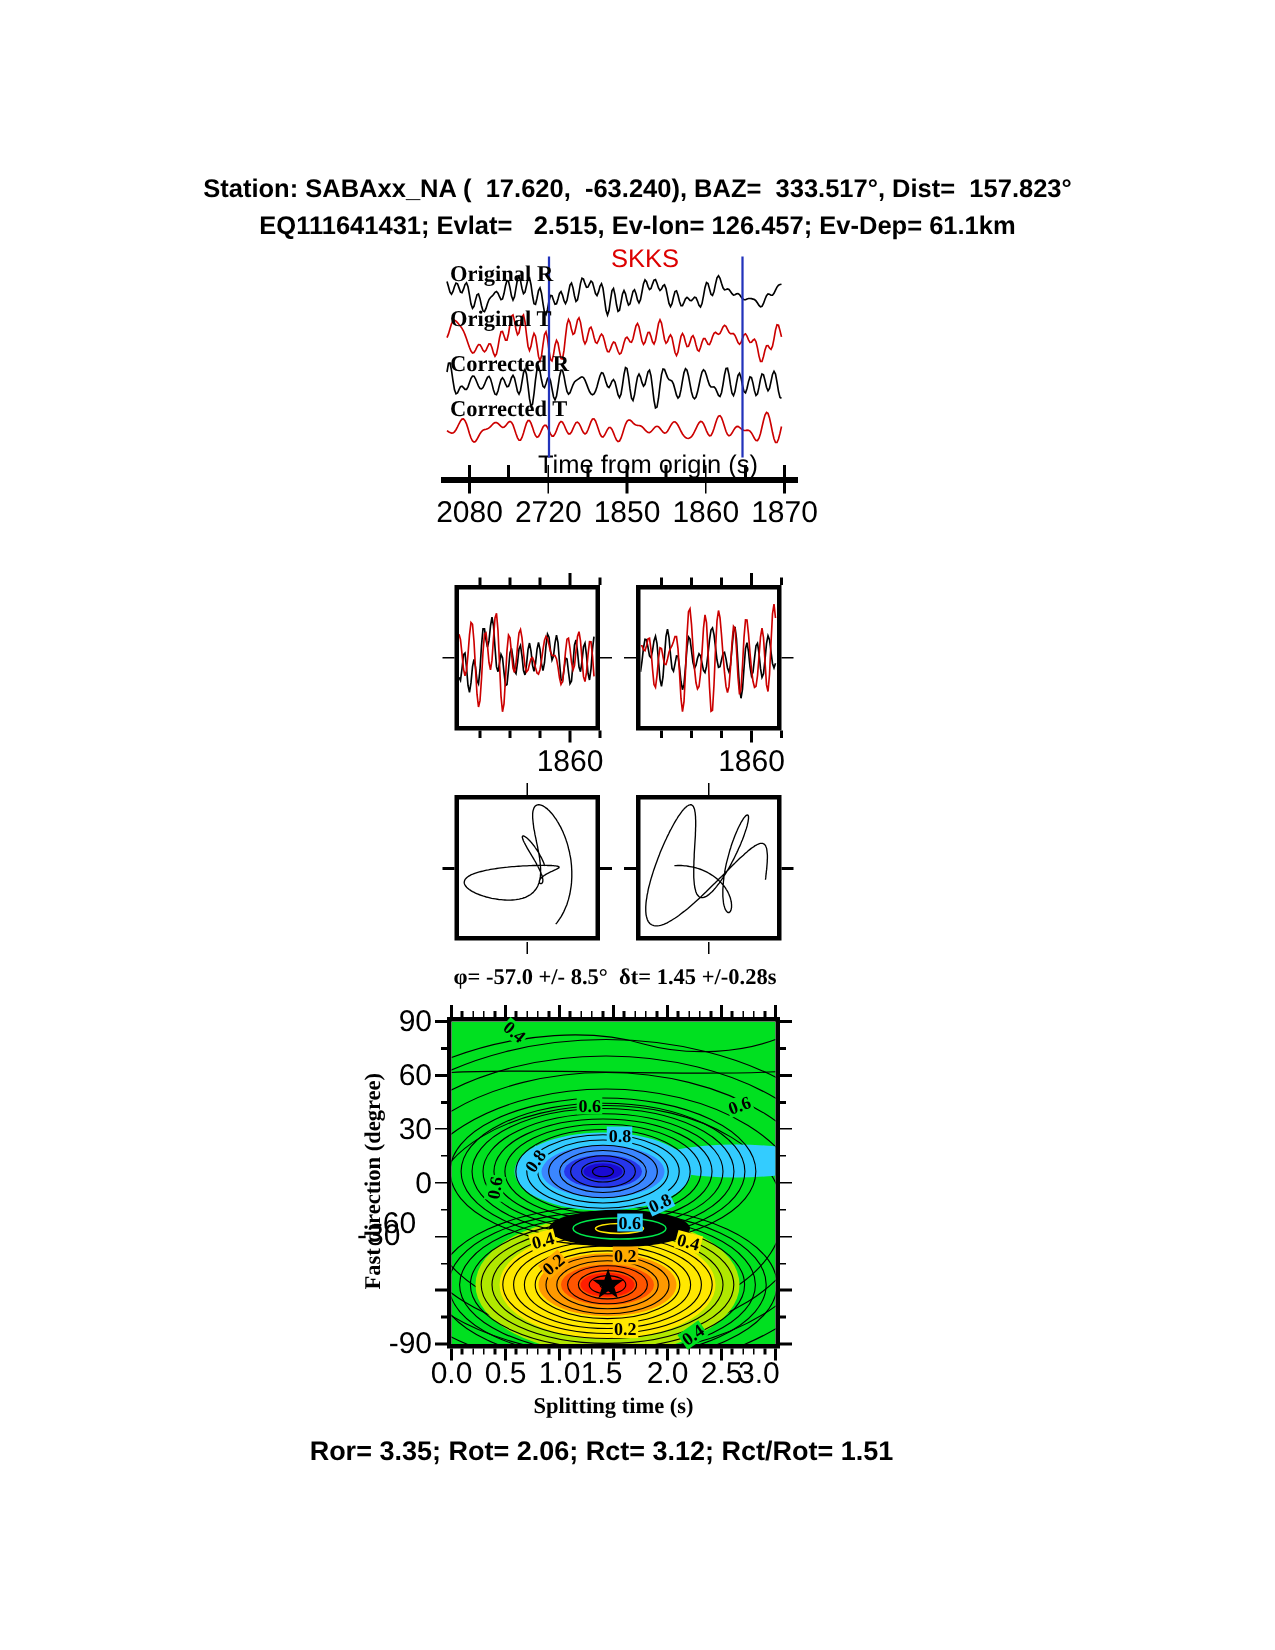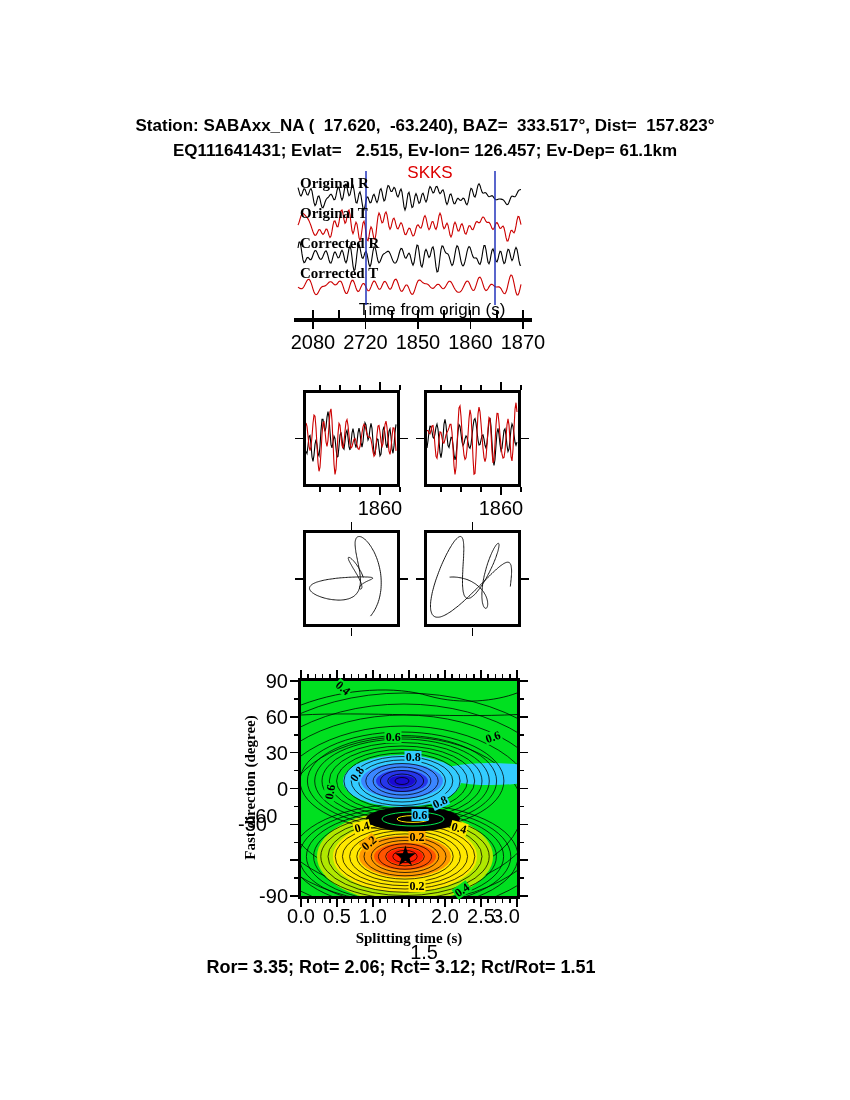--- a/index.html
+++ b/index.html
@@ -13,20 +13,21 @@
   .clabel{font-family:"Liberation Serif",serif;font-weight:bold;font-size:12px;line-height:12px;padding:0 1px;}
 </style>
 </head>
 <body>
 
 <div class="page" id="page">
   <div class="abs hdr pre" style="top:116px">Station: SABAxx_NA (  17.620,  -63.240), BAZ=  333.517°, Dist=  157.823°</div>
   <div class="abs hdr pre" style="top:141px">EQ111641431; Evlat=   2.515, Ev-lon= 126.457; Ev-Dep= 61.1km</div>
   <div class="abs" style="left:380px;top:163px;width:100px;text-align:center;font-size:17px;color:#dd0000">SKKS</div>
   <div class="abs" style="left:332px;top:300px;width:200px;text-align:center;font-size:17px">Time from origin (s)</div>
+  <div class="abs serifb pre" style="left:260px;top:644px;width:300px;text-align:center;font-size:15px">φ= -57.0 +/- 8.5°  δt= 1.45 +/-0.28s</div>
   <div class="abs serifb" style="left:140px;top:779px;width:220px;text-align:center;font-size:15px;transform:rotate(-90deg)">Fast direction (degree)</div>
   <div class="abs serifb" style="left:309px;top:930px;width:200px;text-align:center;font-size:15px">Splitting time (s)</div>
   <div class="abs pre" style="left:0;top:957px;width:802px;text-align:center;font-size:18px">Ror= 3.35; Rot= 2.06; Rct= 3.12; Rct/Rot= 1.51</div>
 <svg width="228" height="150" viewBox="0 0 228 150" style="position: absolute; left: 296px; top: 163px;">
       <polyline points="2,24.7 3,28.2 4,31.8 5,33.1 6,31.3 7,28.0 8,25.7 9,26.2 10,28.9 11,31.7 12,32.1 13,29.8 14,26.7 15,25.5 16,28.1 17,33.8 18,39.7 19,42.5 20,41.2 21,37.1 22,33.5 23,33.0 24,36.1 25,40.8 26,44.3 27,44.8 28,42.6 29,39.3 30,36.7 31,35.3 32,34.5 33,33.3 34,31.9 35,31.3 36,32.4 37,34.8 38,36.8 39,36.3 40,32.7 41,27.5 42,24.0 43,24.5 44,28.9 45,34.4 46,37.0 47,34.8 48,28.9 49,23.2 50,21.2 51,24.1 52,29.3 53,32.8 54,31.8 55,27.3 56,22.8 57,22.2 58,26.8 59,34.0 60,39.5 61,39.9 62,35.8 63,30.7 64,28.9 65,32.5 66,39.4 67,45.4 68,46.8 69,43.3 70,37.7 71,34.0 72,34.2 73,37.2 74,39.8 75,39.5 76,36.3 77,32.6 78,31.4 79,33.7 80,37.5 81,39.4 82,37.2 83,32.0 84,27.0 85,25.7 86,28.9 87,34.3 88,37.9 89,36.9 90,31.9 91,25.9 92,22.5 93,23.1 94,26.1 95,28.5 96,28.4 97,26.2 98,24.4 99,25.3 100,28.9 101,32.7 102,34.0 103,31.6 104,27.8 105,26.1 106,29.2 107,36.5 108,43.9 109,47.0 110,44.0 111,37.0 112,30.7 113,29.3 114,33.6 115,40.2 116,44.6 117,43.8 118,38.6 119,33.0 120,30.7 121,32.9 122,37.4 123,40.4 124,39.5 125,35.4 126,31.2 127,30.2 128,32.8 129,36.9 130,38.9 131,36.8 132,31.5 133,26.1 134,23.6 135,24.8 136,27.9 137,30.0 138,29.3 139,26.4 140,23.7 141,23.4 142,25.8 143,29.0 144,30.6 145,29.7 146,27.6 147,26.9 148,29.4 149,34.4 150,39.3 151,41.4 152,39.4 153,35.0 154,31.4 155,30.9 156,33.8 157,38.0 158,40.8 159,40.8 160,38.6 161,36.2 162,35.3 163,36.1 164,37.3 165,37.4 166,36.3 167,35.2 168,35.5 169,37.7 170,40.6 171,41.7 172,39.4 173,34.3 174,28.6 175,25.4 176,26.0 177,29.6 178,33.2 179,34.0 180,31.3 181,26.4 182,22.2 183,20.8 184,22.5 185,25.9 186,28.9 187,30.2 188,30.0 189,29.6 190,30.0 191,31.3 192,32.8 193,33.7 194,33.5 195,32.9 196,32.7 197,33.4 198,34.8 199,36.1 200,36.8 201,36.8 202,36.3 203,36.0 204,36.0 205,36.1 206,36.4 207,36.7 208,37.6 209,39.0 210,40.6 211,41.6 212,41.2 213,39.3 214,36.5 215,34.1 216,33.0 217,33.2 218,33.8 219,33.8 220,32.5 221,30.4 222,28.4 223,27.1 224,26.7 225,26.5" fill="none" stroke="#000000" stroke-width="1.1"></polyline>
       <polyline points="2,62.1 3,59.6 4,56.1 5,52.9 6,51.0 7,50.5 8,51.1 9,52.1 10,53.3 11,54.5 12,55.9 13,57.7 14,60.1 15,62.8 16,65.8 17,68.7 18,71.1 19,72.3 20,72.0 21,70.4 22,68.2 23,66.7 24,66.8 25,68.4 26,70.5 27,71.5 28,70.5 29,68.2 30,66.2 31,66.3 32,68.8 33,72.4 34,74.5 35,73.0 36,68.2 37,62.2 38,58.2 39,58.0 40,60.8 41,63.7 42,63.7 43,59.5 44,53.0 45,47.8 46,47.0 47,50.9 48,56.7 49,60.2 50,58.9 51,53.6 52,48.3 53,47.0 54,51.6 55,60.1 56,67.8 57,70.7 58,67.9 59,62.5 60,59.2 61,61.1 62,67.5 63,74.6 64,77.5 65,74.3 66,66.8 67,60.0 68,58.2 69,62.7 70,70.6 71,76.8 72,77.7 73,73.4 74,67.2 75,63.9 76,65.7 77,71.2 78,76.1 79,76.3 80,70.6 81,61.4 82,53.3 83,50.0 84,52.0 85,56.7 86,59.9 87,59.2 88,55.0 89,50.4 90,48.9 91,51.9 92,57.9 93,63.8 94,66.2 95,64.3 96,59.9 97,56.0 98,55.1 99,57.6 100,61.8 101,65.2 102,65.9 103,64.0 104,61.2 105,59.7 106,60.9 107,64.3 108,68.5 109,71.4 110,71.6 111,69.6 112,66.8 113,65.1 114,65.5 115,68.1 116,71.2 117,73.1 118,72.5 119,69.5 120,65.5 121,62.5 122,61.8 123,63.1 124,64.9 125,65.2 126,62.8 127,58.3 128,54.2 129,52.6 130,54.8 131,59.6 132,64.4 133,66.6 134,65.2 135,61.7 136,58.7 137,58.6 138,61.3 139,64.9 140,66.3 141,63.8 142,58.3 143,52.7 144,50.2 145,52.4 146,57.8 147,63.3 148,65.8 149,64.7 150,61.8 151,60.2 152,62.1 153,67.0 154,72.0 155,74.0 156,71.7 157,66.3 158,61.2 159,59.3 160,61.2 161,65.1 162,68.0 163,67.9 164,65.1 165,61.8 166,60.8 167,62.9 168,67.0 169,70.4 170,71.1 171,68.7 172,65.2 173,62.7 174,62.7 175,64.6 176,66.5 177,66.7 178,64.6 179,61.5 180,59.2 181,58.5 182,59.3 183,59.9 184,59.3 185,57.3 186,55.0 187,53.9 188,54.6 189,56.6 190,58.5 191,59.5 192,59.4 193,59.4 194,60.6 195,62.9 196,65.4 197,66.5 198,65.4 199,62.7 200,60.2 201,59.6 202,61.1 203,63.6 204,65.3 205,65.2 206,63.8 207,63.1 208,64.8 209,69.1 210,74.4 211,78.0 212,78.0 213,74.7 214,70.3 215,67.5 216,67.4 217,69.0 218,69.9 219,67.8 220,62.9 221,57.1 222,53.5 223,53.8 224,57.4 225,61.6" fill="none" stroke="#cc0000" stroke-width="1.1"></polyline>
       <polyline points="2,85.0 3,79.2 4,79.0 5,83.9 6,90.9 7,96.9 8,99.6 9,99.0 10,96.7 11,94.8 12,94.4 13,95.4 14,96.6 15,96.6 16,94.9 17,92.0 18,89.2 19,87.7 20,87.8 21,89.5 22,92.0 23,94.4 24,96.0 25,96.3 26,95.4 27,93.3 28,90.7 29,88.6 30,87.9 31,89.5 32,92.9 33,97.0 34,99.8 35,100.1 36,97.7 37,93.6 38,90.1 39,88.9 40,90.2 41,92.9 42,94.9 43,94.6 44,92.0 45,88.8 46,87.3 47,89.1 48,93.4 49,98.0 50,99.8 51,97.3 52,91.4 53,85.5 54,83.2 55,86.5 56,94.2 57,102.8 58,107.8 59,106.5 60,99.5 61,90.2 62,83.2 63,81.3 64,84.6 65,90.2 66,94.6 67,95.4 68,92.9 69,89.5 70,88.3 71,90.9 72,96.2 73,101.5 74,103.6 75,101.0 76,94.9 77,88.0 78,83.8 79,83.9 80,87.8 81,93.4 82,98.0 83,99.8 84,98.8 85,96.2 86,93.5 87,91.6 88,90.7 89,90.1 90,89.4 91,88.7 92,88.2 93,88.7 94,90.4 95,92.9 96,95.6 97,98.0 98,99.6 99,100.2 100,99.6 101,97.8 102,94.8 103,91.0 104,87.5 105,85.5 106,85.8 107,88.3 108,91.9 109,94.6 110,95.3 111,93.6 112,91.2 113,90.1 114,91.7 115,95.8 116,100.1 117,102.1 118,99.8 119,93.7 120,86.6 121,82.1 122,82.7 123,88.4 124,96.3 125,102.5 126,104.0 127,100.3 128,93.8 129,88.3 130,86.4 131,88.4 132,92.1 133,94.4 134,93.2 135,89.1 136,84.9 137,83.8 138,87.6 139,95.5 140,103.9 141,109.0 142,108.4 143,102.5 144,94.0 145,86.7 146,83.0 147,83.3 148,85.9 149,88.6 150,90.1 151,90.5 152,91.1 153,93.1 154,96.6 155,100.4 156,102.4 157,101.2 158,96.8 159,90.8 160,85.4 161,82.8 162,83.8 163,87.7 164,93.1 165,98.3 166,101.8 167,102.9 168,101.7 169,98.4 170,93.8 171,88.9 172,85.1 173,83.5 174,84.4 175,87.3 176,90.9 177,93.7 178,95.0 179,95.0 180,94.9 181,95.9 182,98.2 183,100.6 184,101.3 185,98.8 186,93.4 187,87.0 188,82.6 189,82.5 190,86.9 191,93.6 192,99.2 193,100.8 194,97.9 195,92.2 196,87.3 197,85.9 198,88.7 199,93.9 200,98.1 201,98.9 202,96.0 203,91.4 204,88.3 205,88.7 206,92.6 207,97.6 208,100.6 209,99.6 210,95.1 211,89.7 212,86.3 213,86.9 214,90.7 215,95.2 216,97.5 217,95.9 218,91.4 219,86.6 220,84.5 221,86.4 222,91.7 223,97.9 224,102.0 225,102.5" fill="none" stroke="#000000" stroke-width="1.1"></polyline>
       <polyline points="2,124.1 3,124.8 4,125.4 5,125.7 6,125.6 7,124.9 8,123.5 9,121.6 10,119.5 11,117.6 12,116.4 13,116.3 14,117.4 15,119.6 16,122.7 17,126.1 18,129.0 19,131.0 20,131.7 21,131.3 22,129.9 23,128.0 24,126.1 25,124.7 26,123.8 27,123.4 28,123.2 29,122.9 30,122.3 31,121.4 32,120.3 33,119.3 34,118.7 35,118.7 36,119.3 37,120.3 38,121.3 39,121.9 40,121.8 41,121.0 42,119.7 43,118.5 44,118.0 45,118.5 46,120.3 47,123.1 48,126.2 49,128.9 50,130.5 51,130.4 52,128.6 53,125.6 54,122.1 55,119.1 56,117.4 57,117.4 58,119.1 59,121.9 60,125.0 61,127.4 62,128.5 63,128.0 64,126.3 65,123.9 66,121.7 67,120.5 68,120.6 69,122.0 70,124.2 71,126.3 72,127.7 73,127.7 74,126.3 75,123.9 76,121.2 77,119.0 78,118.0 79,118.5 80,120.2 81,122.6 82,124.8 83,126.2 84,126.2 85,125.0 86,122.8 87,120.5 88,118.8 89,118.4 90,119.3 91,121.2 92,123.6 93,125.5 94,126.3 95,125.6 96,123.5 97,120.8 98,118.1 99,116.4 100,116.2 101,117.6 102,120.3 103,123.4 104,126.3 105,128.0 106,128.3 107,127.2 108,125.3 109,123.3 110,122.0 111,122.0 112,123.3 113,125.6 114,128.2 115,130.4 116,131.4 117,131.0 118,129.1 119,126.1 120,122.9 121,119.9 122,117.9 123,117.0 124,117.1 125,117.8 126,118.9 127,119.8 128,120.3 129,120.6 130,120.7 131,120.9 132,121.5 133,122.4 134,123.6 135,124.6 136,125.3 137,125.4 138,124.8 139,123.7 140,122.5 141,121.5 142,121.2 143,121.5 144,122.6 145,123.9 146,125.1 147,125.7 148,125.5 149,124.5 150,122.8 151,120.9 152,119.3 153,118.3 154,118.2 155,119.0 156,120.5 157,122.4 158,124.5 159,126.3 160,127.7 161,128.7 162,129.2 163,129.3 164,128.9 165,128.1 166,126.7 167,124.8 168,122.7 169,120.6 170,118.9 171,118.0 172,118.2 173,119.5 174,121.7 175,124.2 176,126.3 177,127.5 178,127.3 179,125.5 180,122.6 181,119.3 182,116.3 183,114.4 184,114.1 185,115.4 186,118.1 187,121.4 188,124.5 189,126.7 190,127.5 191,127.1 192,125.7 193,123.9 194,122.4 195,121.4 196,121.3 197,121.9 198,122.8 199,123.5 200,124.0 201,124.0 202,123.8 203,123.9 204,124.4 205,125.6 206,127.4 207,129.3 208,130.6 209,130.7 210,129.1 211,126.0 212,121.7 213,117.3 214,113.7 215,112.0 216,112.6 217,115.6 218,120.2 219,125.2 220,129.5 221,132.0 222,132.0 223,129.7 224,125.8 225,121.3" fill="none" stroke="#cc0000" stroke-width="1.1"></polyline>
       <line x1="70" y1="8" x2="70" y2="142" stroke="#2233bb" stroke-width="1.5"></line>
       <line x1="199" y1="8" x2="199" y2="142" stroke="#2233bb" stroke-width="1.5"></line>
@@ -253,21 +254,21 @@
     <div class="abs" style="left: 520px; top: 841.5px; width: 4px; height: 1.5px; background: rgb(0, 0, 0);"></div>
     <div class="abs" style="left: 290px; top: 859.417px; width: 8px; height: 1.5px; background: rgb(0, 0, 0);"></div>
     <div class="abs" style="left: 520px; top: 859.417px; width: 8px; height: 1.5px; background: rgb(0, 0, 0);"></div>
     <div class="abs" style="left: 294px; top: 877.333px; width: 4px; height: 1.5px; background: rgb(0, 0, 0);"></div>
     <div class="abs" style="left: 520px; top: 877.333px; width: 4px; height: 1.5px; background: rgb(0, 0, 0);"></div>
     <div class="abs" style="left: 290px; top: 895.25px; width: 8px; height: 1.5px; background: rgb(0, 0, 0);"></div>
     <div class="abs" style="left: 520px; top: 895.25px; width: 8px; height: 1.5px; background: rgb(0, 0, 0);"></div>
     <div class="abs num" style="left: 276px; top: 905px; width: 50px; text-align: center;">0.0</div>
     <div class="abs num" style="left: 312px; top: 905px; width: 50px; text-align: center;">0.5</div>
     <div class="abs num" style="left: 348px; top: 905px; width: 50px; text-align: center;">1.0</div>
-    <div class="abs num" style="left: 388px; top: 905px; width: 50px; text-align: right; margin-top: 36px;">1.5</div>
+    <div class="abs num" style="left: 376px; top: 905px; width: 50px; text-align: center;">1.5</div>
     <div class="abs num" style="left: 420px; top: 905px; width: 50px; text-align: center;">2.0</div>
     <div class="abs num" style="left: 456px; top: 905px; width: 50px; text-align: center;">2.5</div>
     <div class="abs num" style="left: 492px; top: 905px; width: 50px; text-align: left;">3.0</div>
     <div class="abs num" style="left: 238px; top: 670px; width: 50px; text-align: right;">90</div>
     <div class="abs num" style="left: 238px; top: 705.833px; width: 50px; text-align: right;">60</div>
     <div class="abs num" style="left: 238px; top: 741.667px; width: 50px; text-align: right;">30</div>
     <div class="abs num" style="left: 238px; top: 777.5px; width: 50px; text-align: right;">0</div>
     <div class="abs num" style="left: 238px; top: 813.333px; width: 50px; text-align: left;">-30</div>
     <div class="abs num" style="left: 238px; top: 805px; width: 50px; text-align: center;">-60</div>
     <div class="abs num" style="left: 238px; top: 885px; width: 50px; text-align: right;">-90</div>

